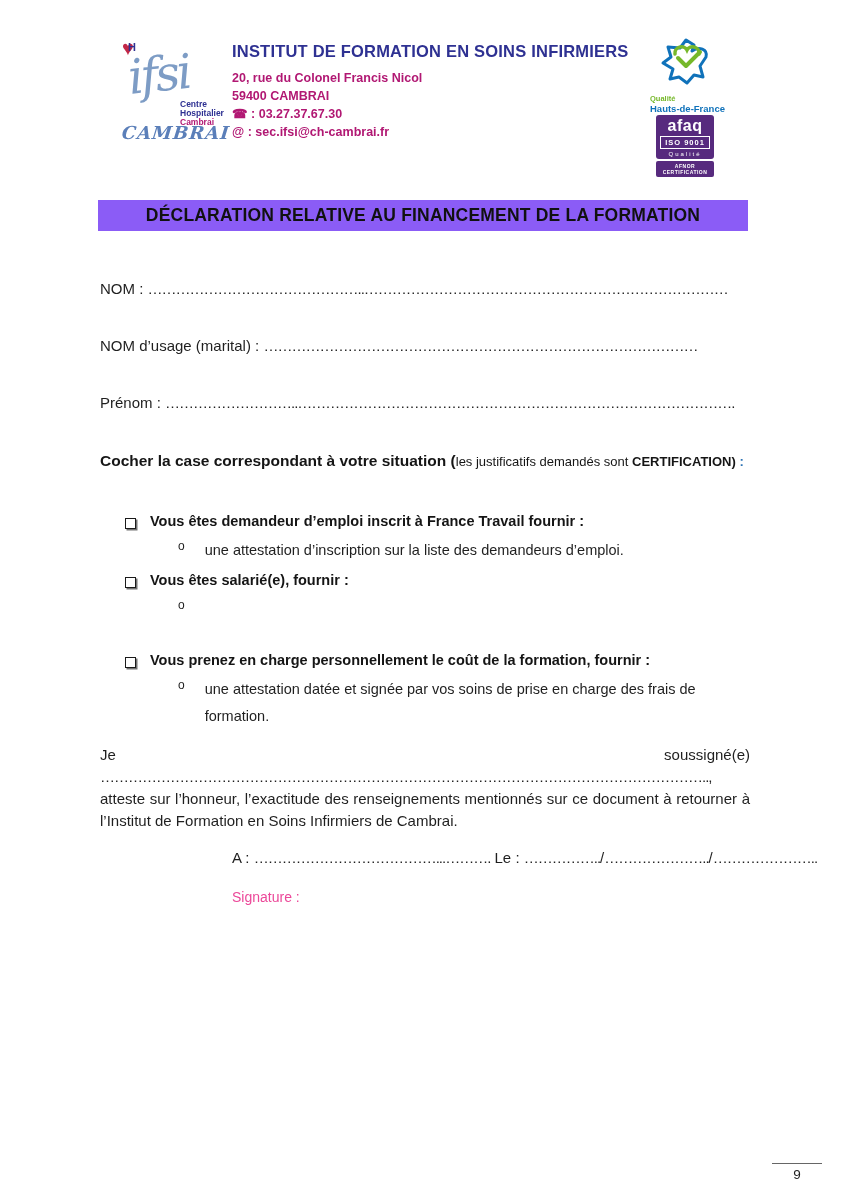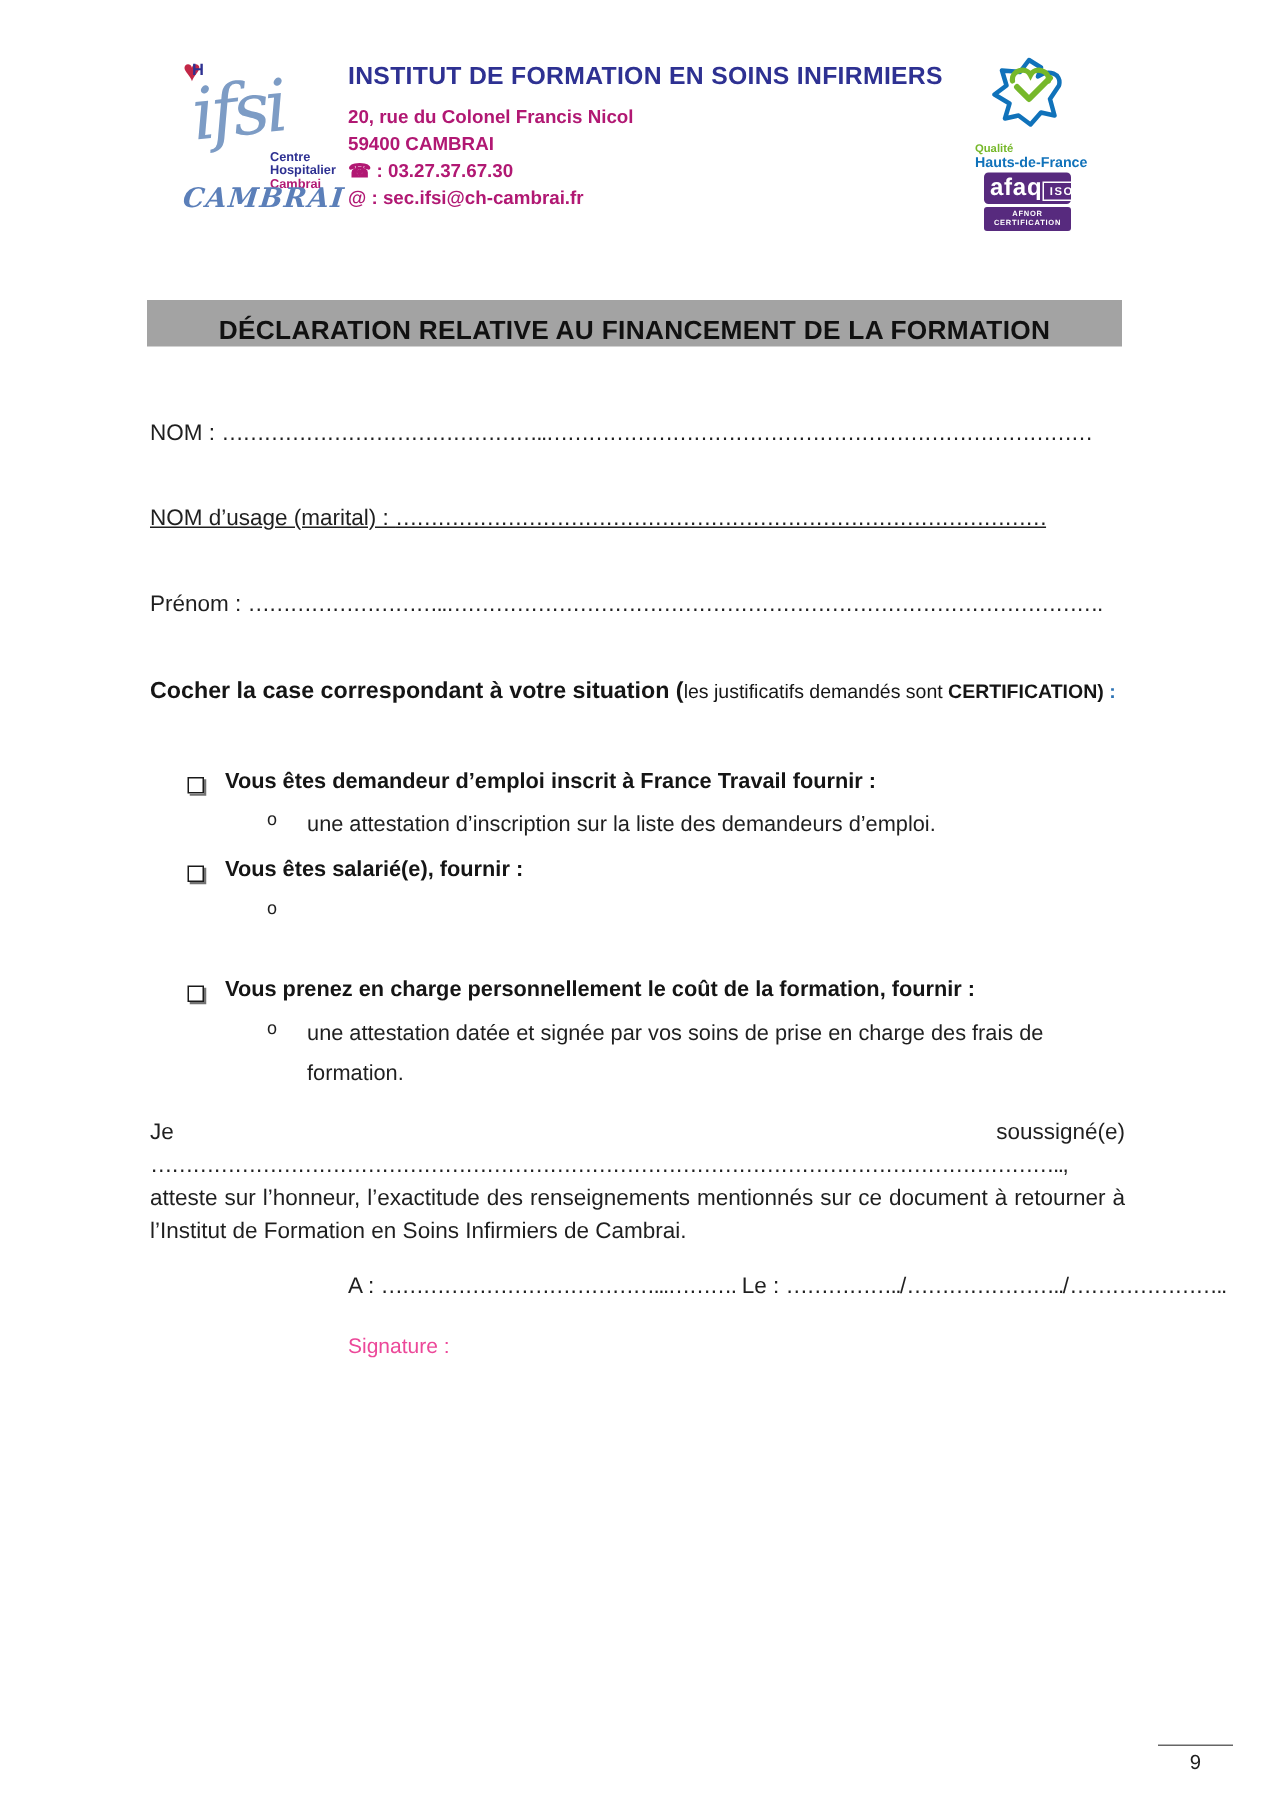--- a/index.html
+++ b/index.html
@@ -38,45 +38,45 @@
   .hdr-addr div { font-size:12.5px; font-weight:bold; color:#b11873; }
 
   .region-logo { position:absolute; left:650px; top:36px; width:78px; text-align:left; }
   .region-map { display:block; margin-left:8px; }
   .region-line1 { font-size:7.5px; font-weight:bold; color:#76b82a; margin-top:2px; }
   .region-line2 { font-size:9.5px; font-weight:bold; color:#1072ba; }
 
   .afaq { position:absolute; left:656px; top:115px; width:58px; }
   .afaq-main {
     background:#572a7e; border-radius:3px; padding:3px 4px 2px 4px;
-    display:flex; align-items:center;
+    display:flex; flex-direction:column; align-items:center;
   }
   .afaq-brand { color:#fff; font-weight:bold; font-size:16px; line-height:1; letter-spacing:0.5px; }
   .afaq-iso {
     margin-top:2px; border:1px solid #fff; color:#fff; font-weight:bold;
     font-size:7.5px; padding:1px 4px; letter-spacing:1px; white-space:nowrap;
   }
   .afaq-quality { color:#fff; font-size:6px; letter-spacing:2px; margin-top:2px; }
   .afaq-strip {
     margin-top:2px; background:#572a7e; border-radius:2px; color:#fff;
     font-size:5px; font-weight:bold; text-align:center; padding:2px 0; letter-spacing:0.5px;
   }
 
   
   .title-banner {
     position:absolute; left:98px; top:200px; width:650px; height:31px;
-    background:#a3a3a3; display:flex; align-items:flex-end; justify-content:center;
+    background:#8b5cf6; display:flex; align-items:center; justify-content:center;
   }
   .title-banner span { font-size:17.5px; font-weight:bold; color:#111; letter-spacing:0.2px; }
 
   
   .fline { position:absolute; left:100px; width:660px; font-size:15px; color:#1f1f1f; white-space:nowrap; overflow:hidden; }
   .fline .dots { letter-spacing:-1px; }
   #line-nom   { top:280px; }
-  #line-usage { top:337px;text-decoration:underline; }
+  #line-usage { top:337px; }
   #line-prenom{ top:394px; }
 
   .cocher { position:absolute; left:100px; top:452px; width:680px; white-space:nowrap; }
   .cocher .big { font-size:15.5px; font-weight:bold; color:#151515; }
   .cocher .small { font-size:13px; color:#151515; }
   .cocher .small-b { font-size:13px; font-weight:bold; color:#151515; }
   .cocher .colon { font-size:13px; font-weight:bold; color:#2e74b5; }
 
   
   .check-item { position:absolute; left:125px; width:623px; }

